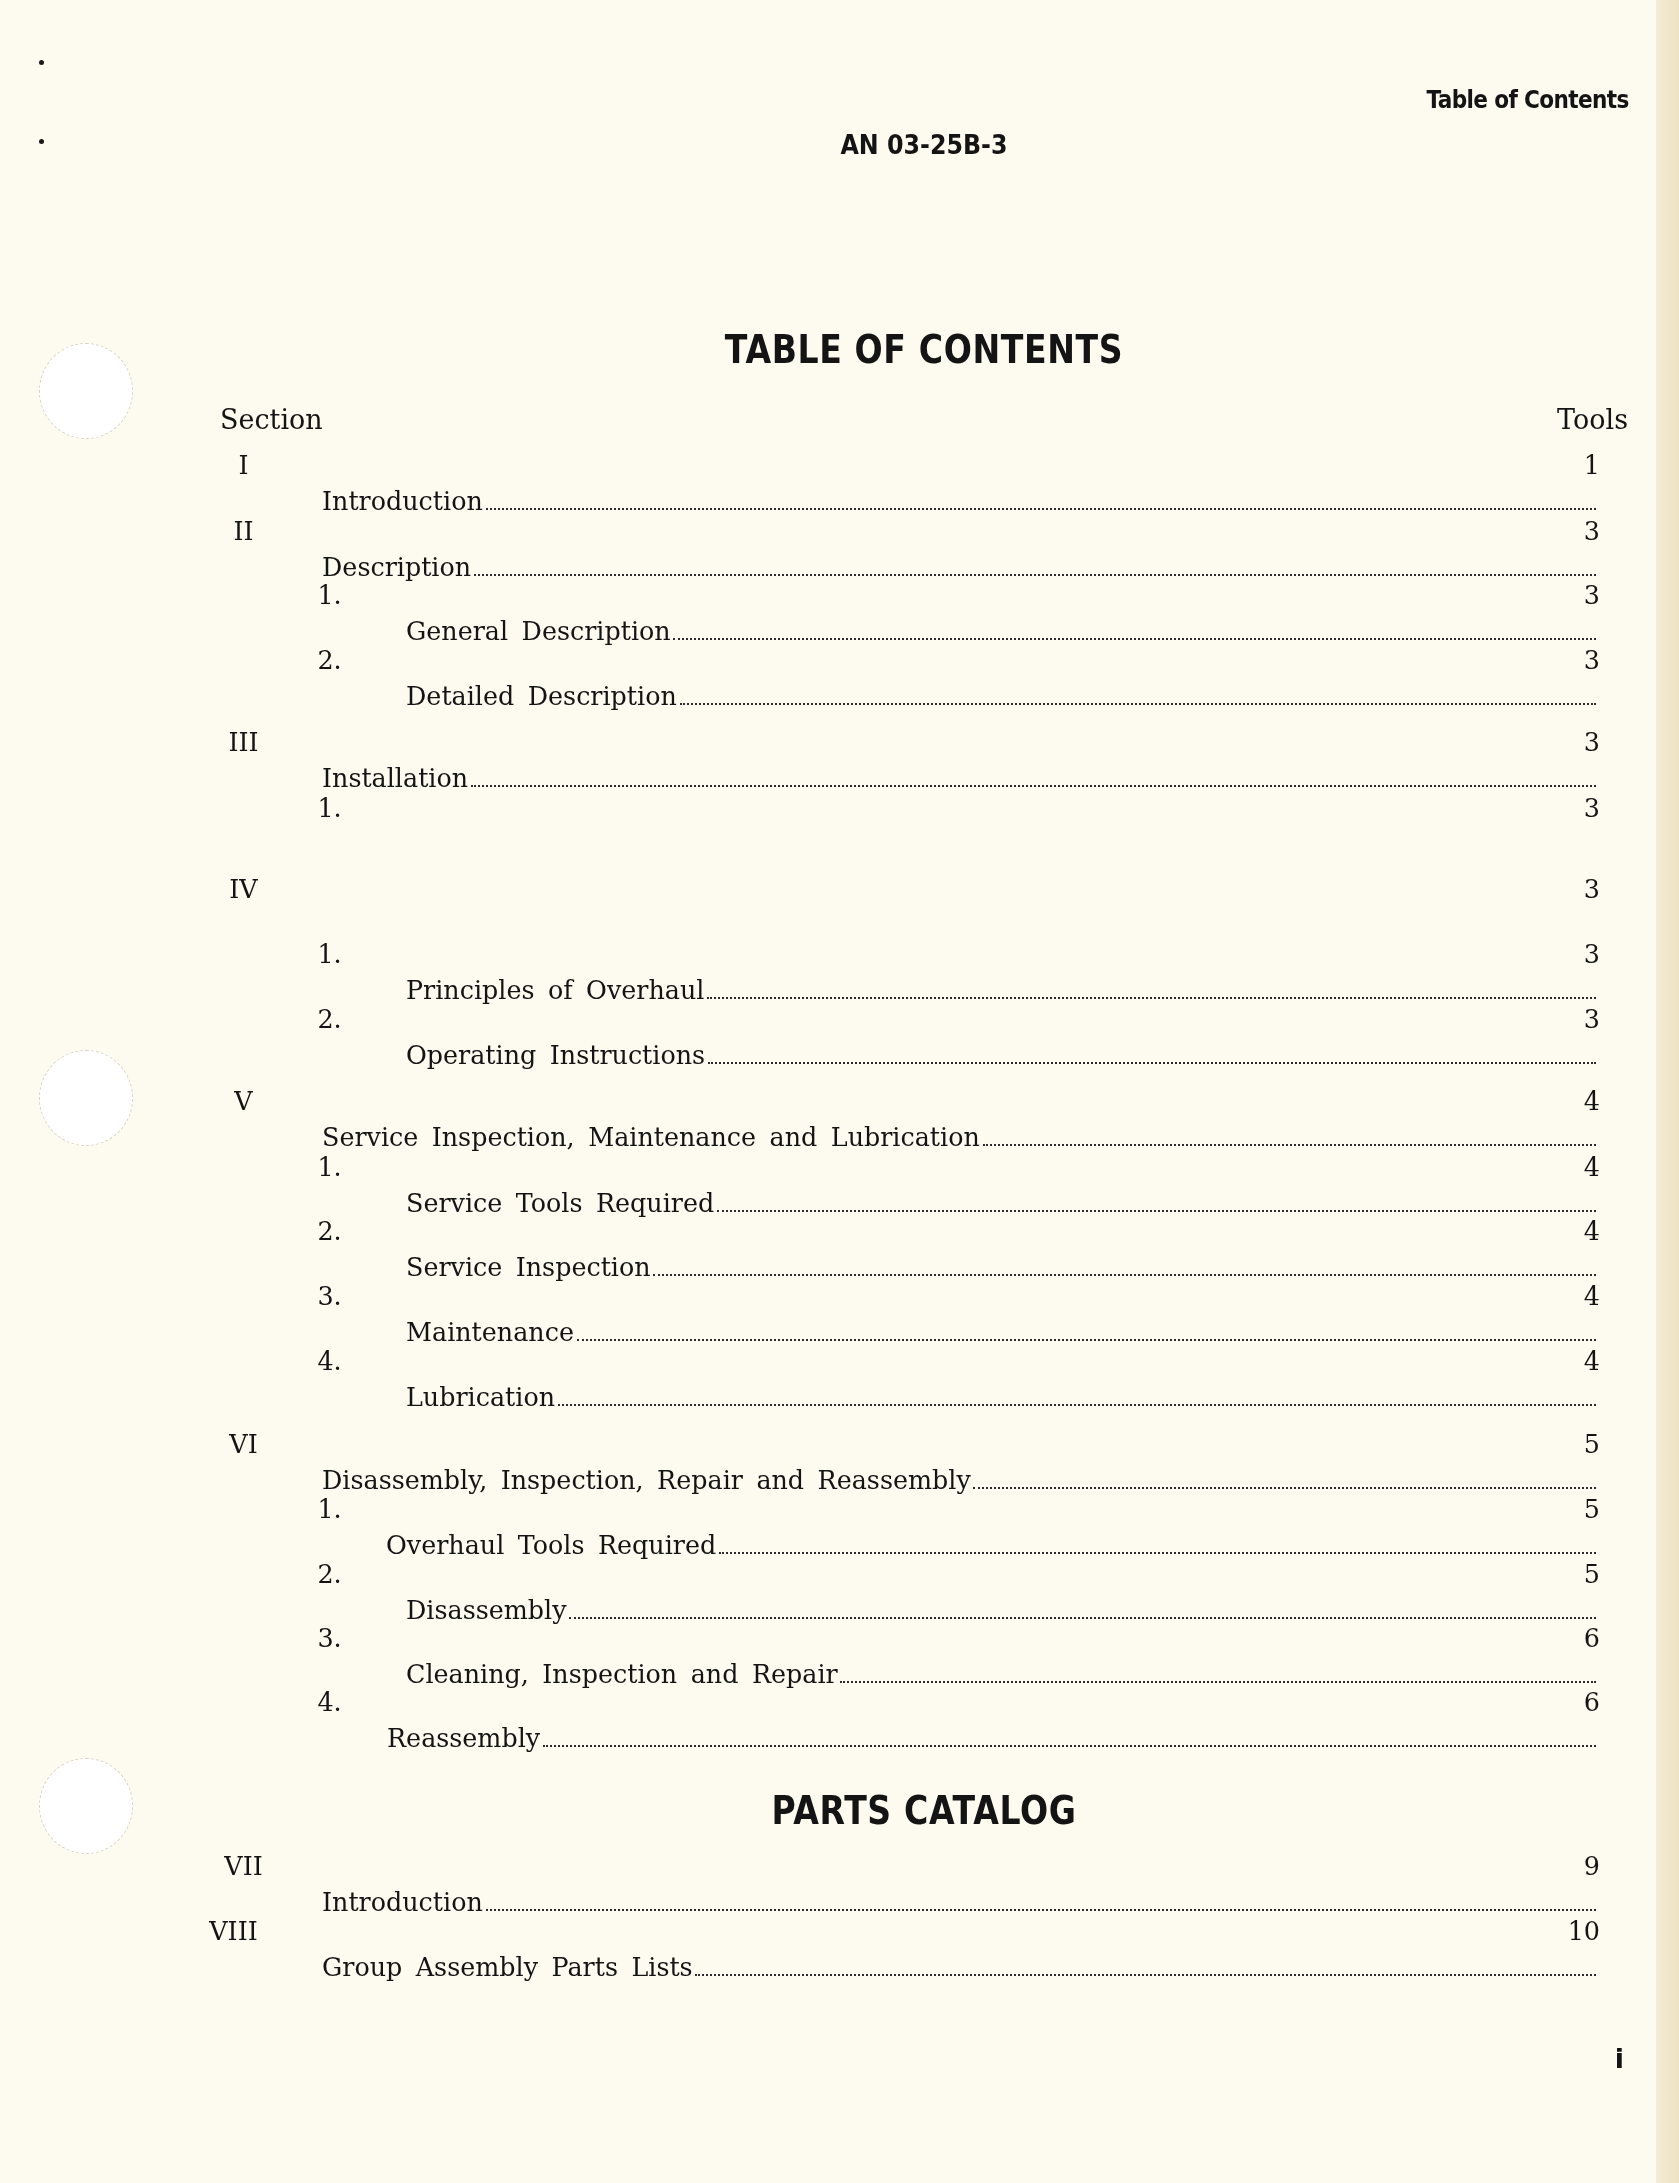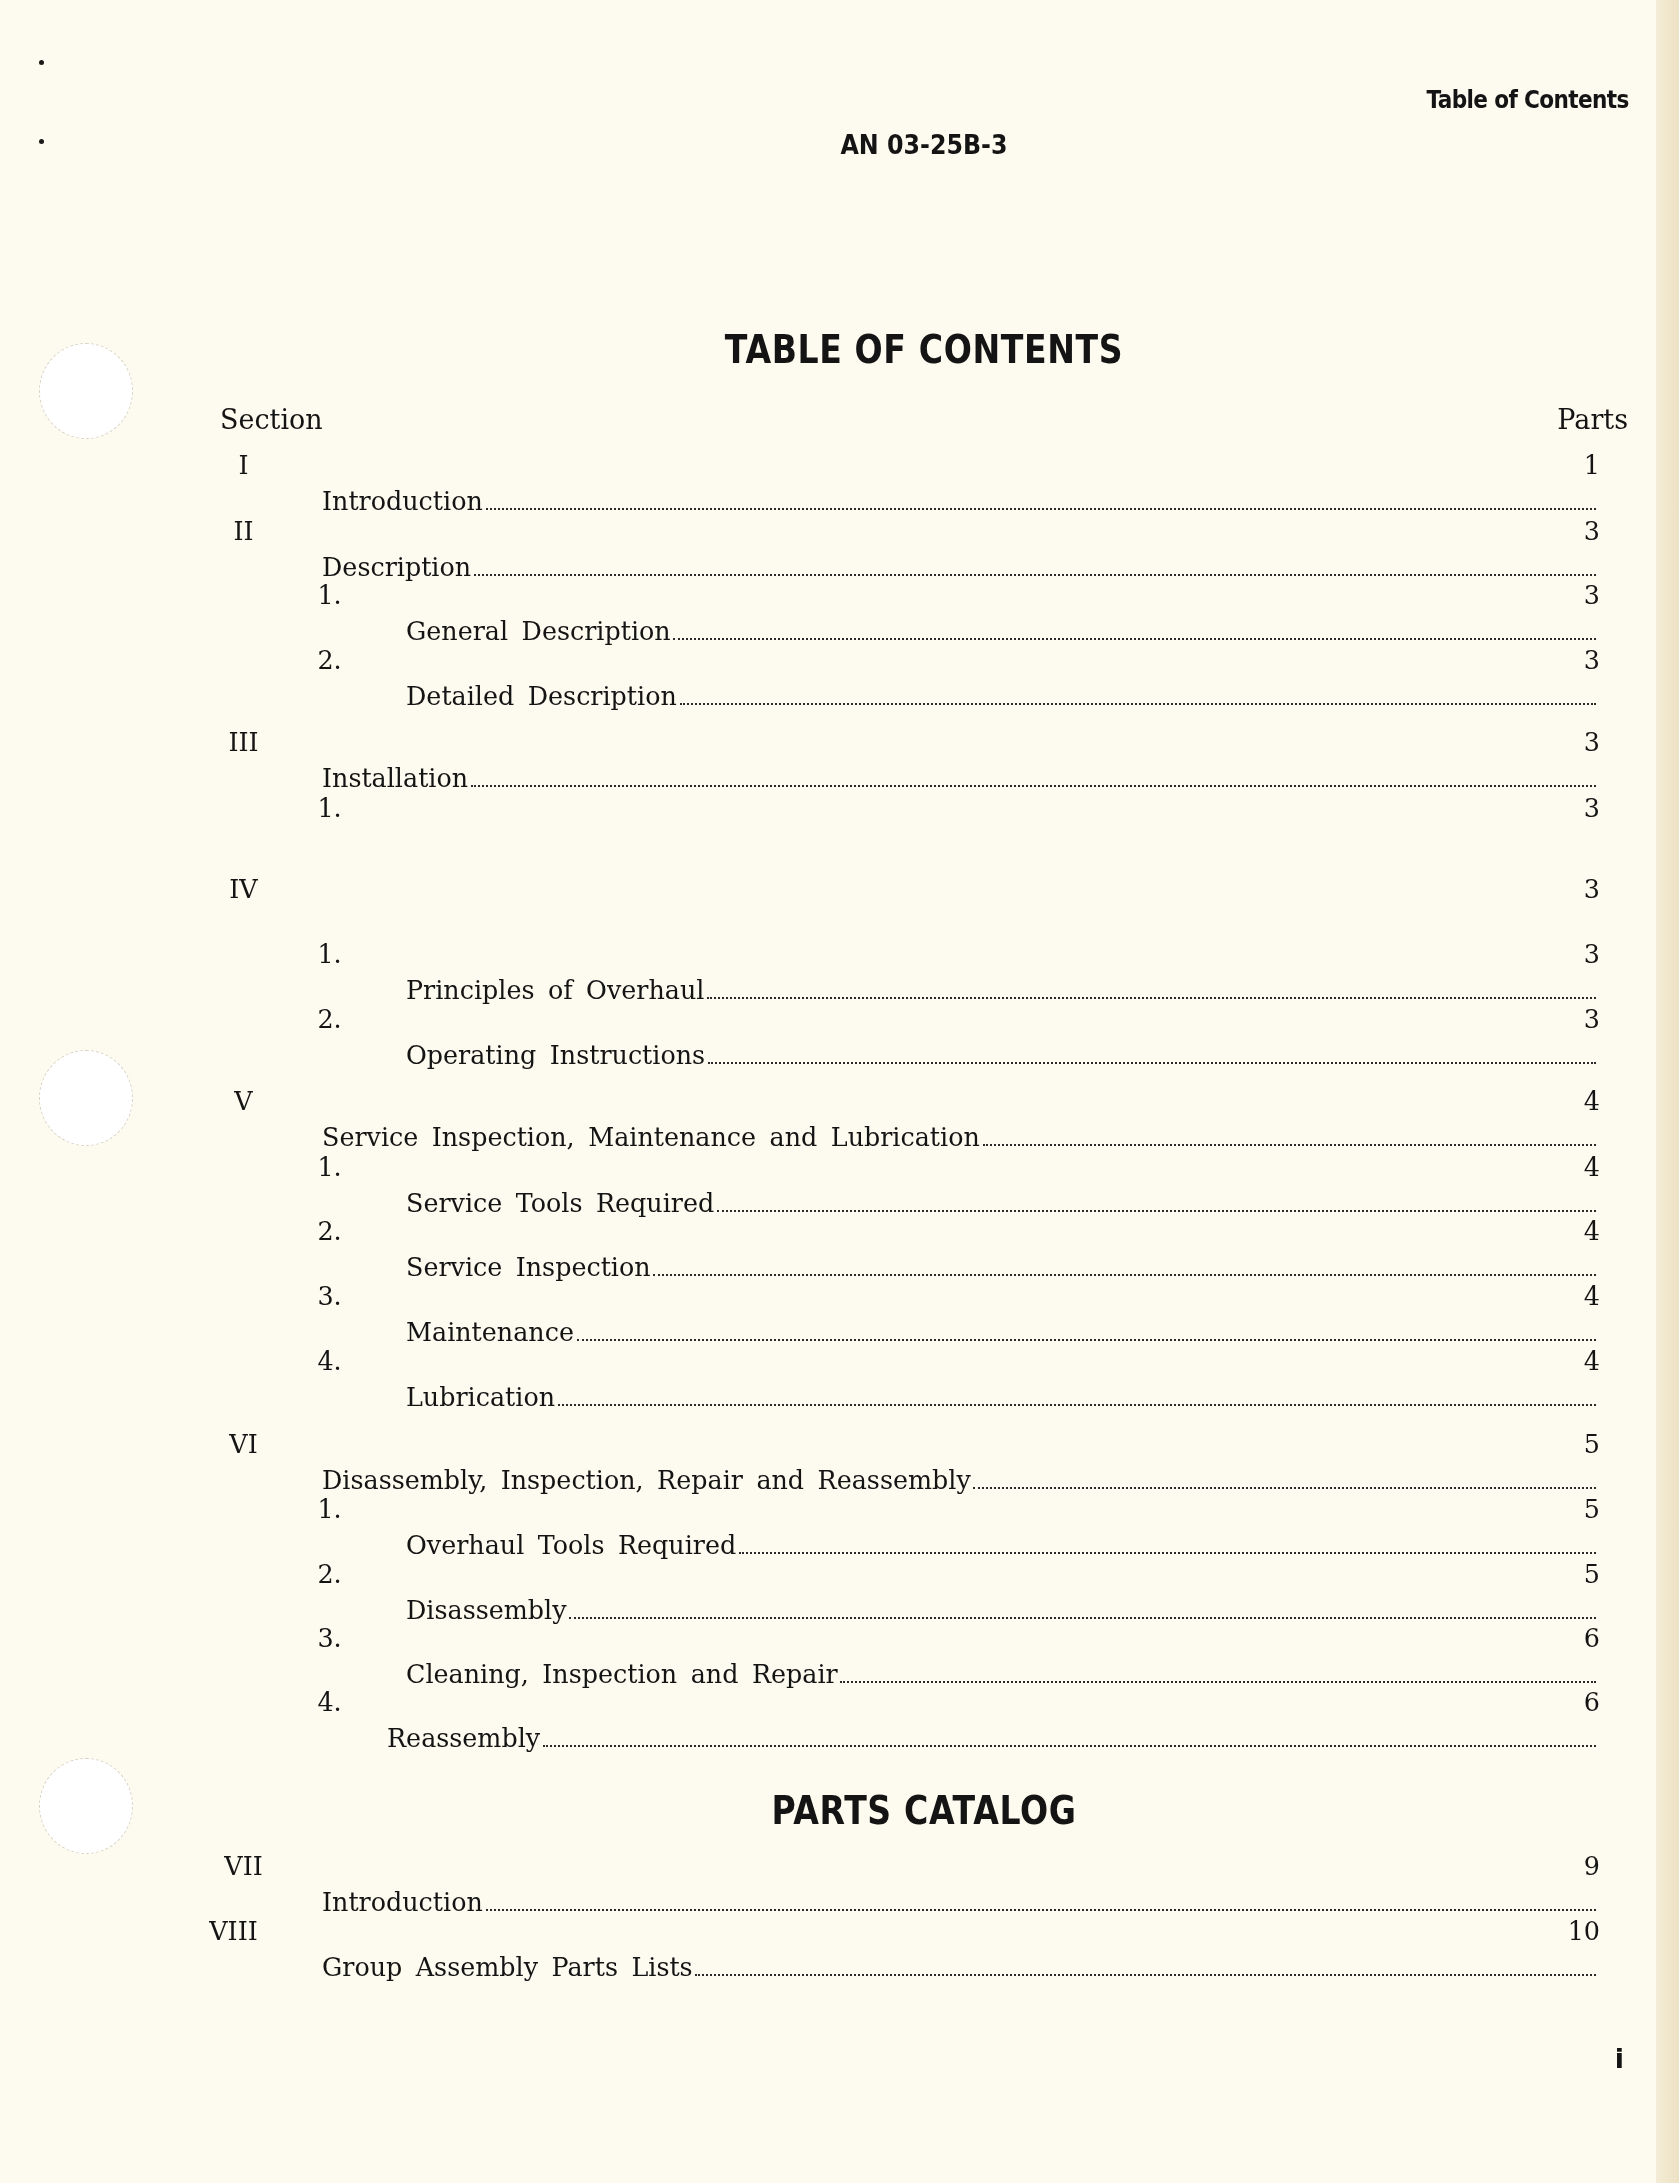--- a/index.html
+++ b/index.html
@@ -67,21 +67,21 @@
 <div class="punch-hole" style="top:343px;"></div>
 <div class="punch-hole" style="top:1050px;"></div>
 <div class="punch-hole" style="top:1758px;"></div>
 
 <div class="header-right">Table of Contents</div>
 <div class="doc-number">AN 03-25B-3</div>
 
 <div class="heading" style="top:327px;">TABLE OF CONTENTS</div>
 
 <div class="col-header" style="left:220px;">Section</div>
-<div class="col-header" style="right:51px;">Parts</div>
+<div class="col-header" style="right:51px;">Tools</div>
 
 <div id="toc-rows">
     <div class="toc-row" style="top: 450px;">
       <span class="numeral" style="left:210px">I</span>
       <span class="entry" style="left:322px">
         <span class="label">Introduction</span>
         <span class="leader"></span>
       </span>
       <span class="page-num">1</span>
     </div>
@@ -184,21 +184,21 @@
     <div class="toc-row" style="top: 1429px;">
       <span class="numeral" style="left:210px">VI</span>
       <span class="entry" style="left:322px">
         <span class="label">Disassembly, Inspection, Repair and Reassembly</span>
         <span class="leader"></span>
       </span>
       <span class="page-num">5</span>
     </div>
     <div class="toc-row" style="top: 1494px;">
       <span class="numeral" style="left:296px">1.</span>
-      <span class="entry" style="left:406px">
+      <span class="entry" style="left:386px">
         <span class="label">Overhaul Tools Required</span>
         <span class="leader"></span>
       </span>
       <span class="page-num">5</span>
     </div>
     <div class="toc-row" style="top: 1559px;">
       <span class="numeral" style="left:296px">2.</span>
       <span class="entry" style="left:406px">
         <span class="label">Disassembly</span>
         <span class="leader"></span>

